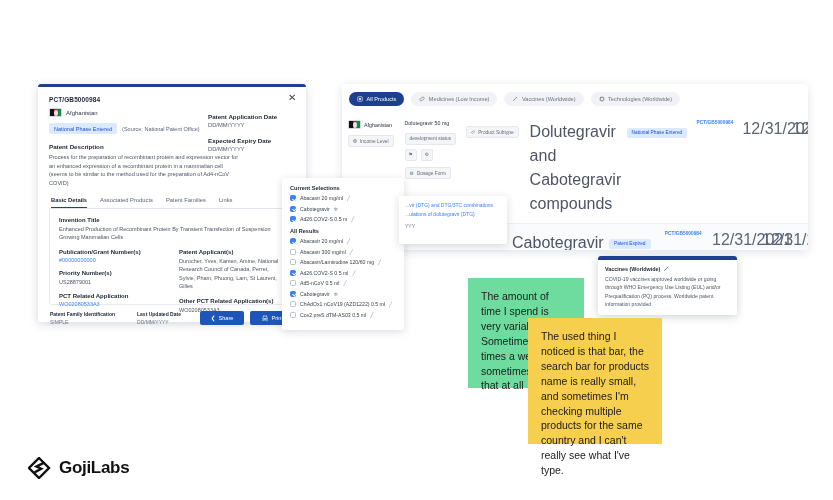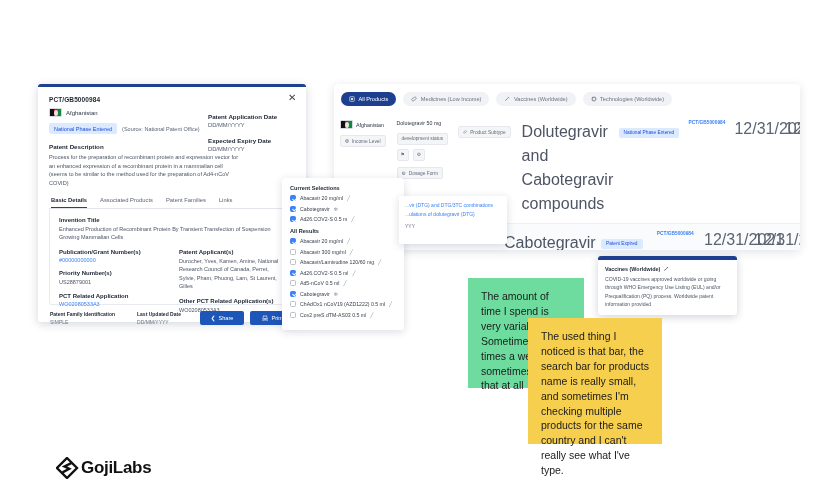--- a/index.html
+++ b/index.html
@@ -54,21 +54,21 @@
 
   .pc-foot { display:flex; align-items:flex-end; margin-top:6px; padding:0 1px; }
   .pf-lbl { font-size:5px; font-weight:bold; color:#1d2533; }
   .pf-val { font-size:5px; color:#6b7385; margin-top:2px; }
   .pf-sp { width:22px; }
   .pf-btns { margin-left:auto; display:flex; gap:6px; }
   .btn-blue { background:#1d56b8; color:#fff; font-size:5.6px; border-radius:2px;
               padding:4px 11px; display:flex; align-items:center; gap:3px; cursor:pointer; }
 
   
-  .app { position:absolute; left:334px; top:84px; width:466px; height:166px;
+  .app { position:absolute; left:342px; top:84px; width:466px; height:166px;
          background:#fff; border-radius:4px; box-shadow:0 2px 10px rgba(17,30,65,.13); overflow:hidden; }
   .tabbar { display:flex; gap:7px; padding:8px 7px 7px 7px; }
   .tpill { display:flex; align-items:center; gap:3.5px; font-size:5.6px;
            padding:4px 8px; border-radius:9px; background:#f1f2f5; color:#6a7182;
            white-space:nowrap; cursor:pointer; }
   .tpill.on { background:#1e3f8f; color:#fff; }
   .tpill .gi { width:6px; height:6px; display:inline-block; }
   .grow { display:flex; border-bottom:1px solid #eef0f4; }
   .grow:nth-child(even){ background:#fafbfc; }
   .c1 { width:63px; padding:7px 6px; }
@@ -114,21 +114,21 @@
   .tip-t { font-size:5.4px; font-weight:bold; color:#1d2533; display:flex; align-items:center; gap:3px; }
   .tip-b { font-size:5.1px; color:#4b5565; line-height:1.62; margin-top:3px; }
 
   
   .note { position:absolute; padding:11px 13px; font-size:10.5px;
           line-height:1.42; color:#1b1b1b; }
   .note-green { left:468px; top:278px; width:116px; height:110px; background:#6ddc9e; }
   .note-yellow{ left:528px; top:318px; width:134px; height:126px; background:#f7cf4e; }
 
   
-  .logo { position:absolute; left:56px; top:457px; display:flex; align-items:center; gap:1px;text-align:right; }
+  .logo { position:absolute; left:28px; top:457px; display:flex; align-items:center; gap:7px;text-align:right; }
   .logo-txt { font-size:17px; font-weight:bold; color:#111; letter-spacing:-.3px; }
 </style>
 </head>
 <body>
 
 <div id="stage">
 
   <div class="patent-card">
     <div class="pc-close">✕</div>
 

